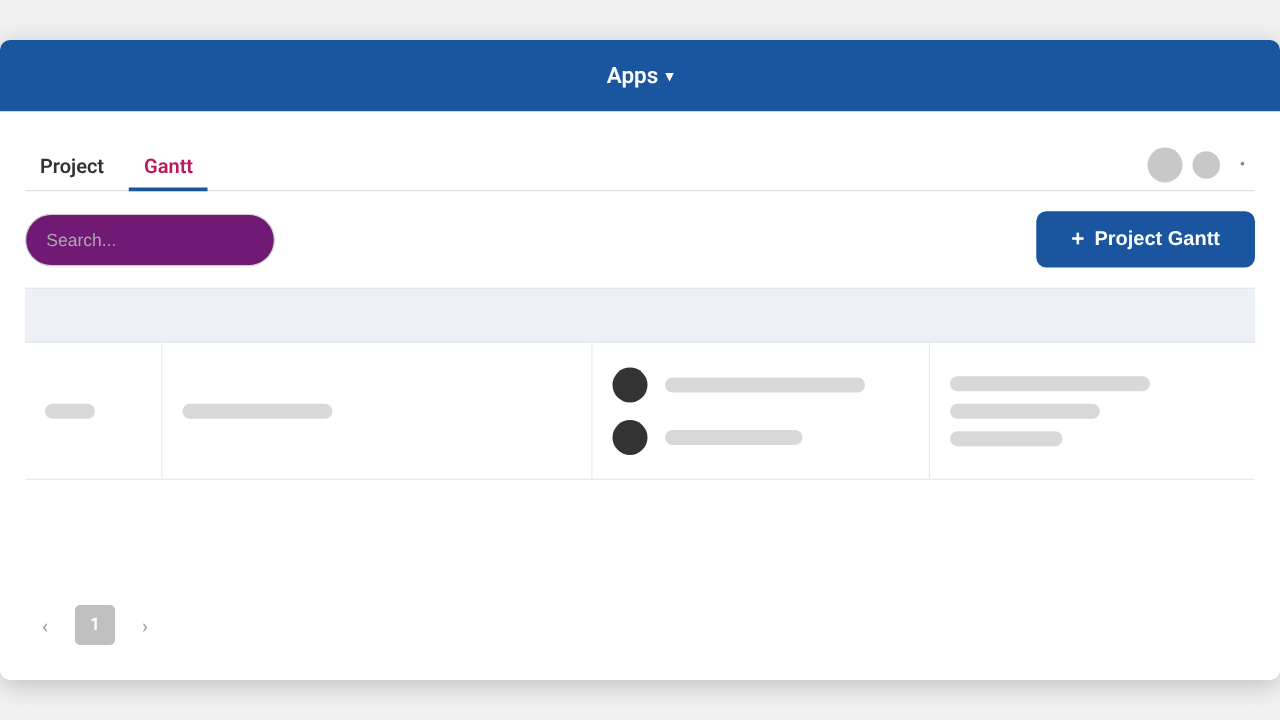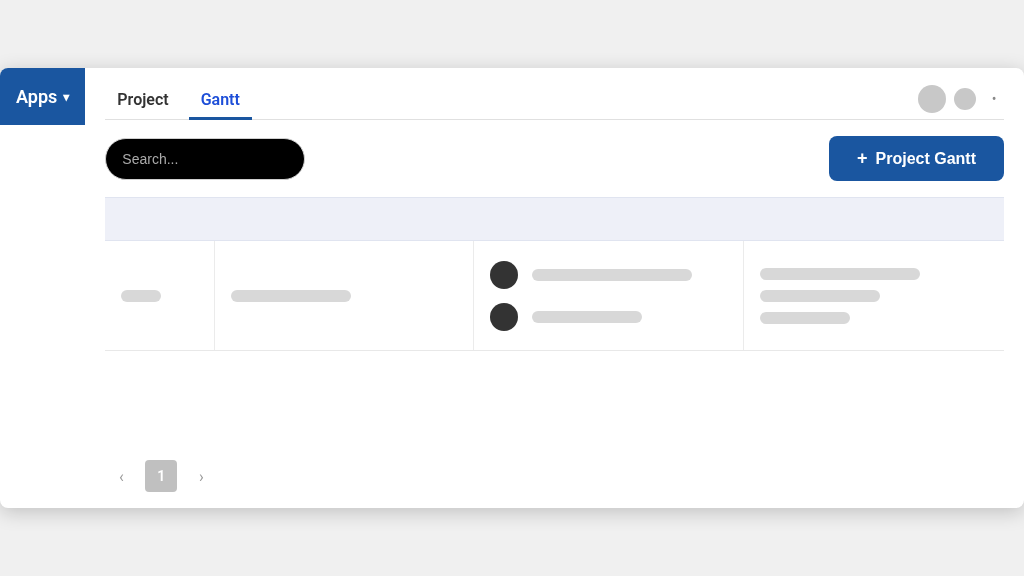--- a/index.html
+++ b/index.html
@@ -8,27 +8,27 @@
       font-family: -apple-system, BlinkMacSystemFont, 'Segoe UI', Roboto, sans-serif;
       background: #f0f0f0;
       display: flex;
       align-items: center;
       justify-content: center;
       min-height: 100vh;
     }
 
     .window {
       width: 1024px;
-      height: 440px;
+      height: 512px;
       background: #ffffff;
       border-radius: 8px;
       overflow: hidden;
       box-shadow: 0 4px 20px rgba(0,0,0,0.2);
       display: flex;
-      flex-direction: row;
+      flex-direction: column;
       justify-content: flex-end;
     }
 
     
     .top-bar {
       background: #1a56a0;
       height: 57px;
       display: flex;
       align-items: center;
       justify-content: center;
@@ -51,21 +51,21 @@
       font-size: 12px;
       color: #ffffff;
     }
 
     
     .main-content {
       flex: 1;
       display: flex;
       flex-direction: column;
       overflow: hidden;
-      padding: 0 20px;
+      padding: 12px 20px;
     }
 
     
     .tabs-bar {
       display: flex;
       align-items: center;
       justify-content: space-between;
       padding: 14px 0 0 0;
       border-bottom: 1px solid #e0e0e0;
       flex-shrink: 0;
@@ -81,21 +81,21 @@
       padding: 8px 12px;
       font-size: 16px;
       font-weight: 600;
       cursor: pointer;
       color: #333;
       border-bottom: 3px solid transparent;
       margin-bottom: -1px;
     }
 
     .tab.active {
-      color: #1d4ed8;
+      color: #be185d;
       border-bottom: 3px solid #1a56a0;
     }
 
     .tab-actions {
       display: flex;
       align-items: center;
       gap: 8px;
       padding-bottom: 4px;
     }
 
@@ -141,21 +141,21 @@
 
     .search-input {
       width: 200px;
       height: 42px;
       border: 1.5px solid #d0d0d0;
       border-radius: 22px;
       padding: 0 16px;
       font-size: 14px;
       color: #999;
       outline: none;
-      background: #000000;
+      background: #701a75;
     }
 
     .search-input::placeholder {
       color: #aaa;
     }
 
     .create-btn {
       background: #1a56a0;
       color: #ffffff;
       border: none;

